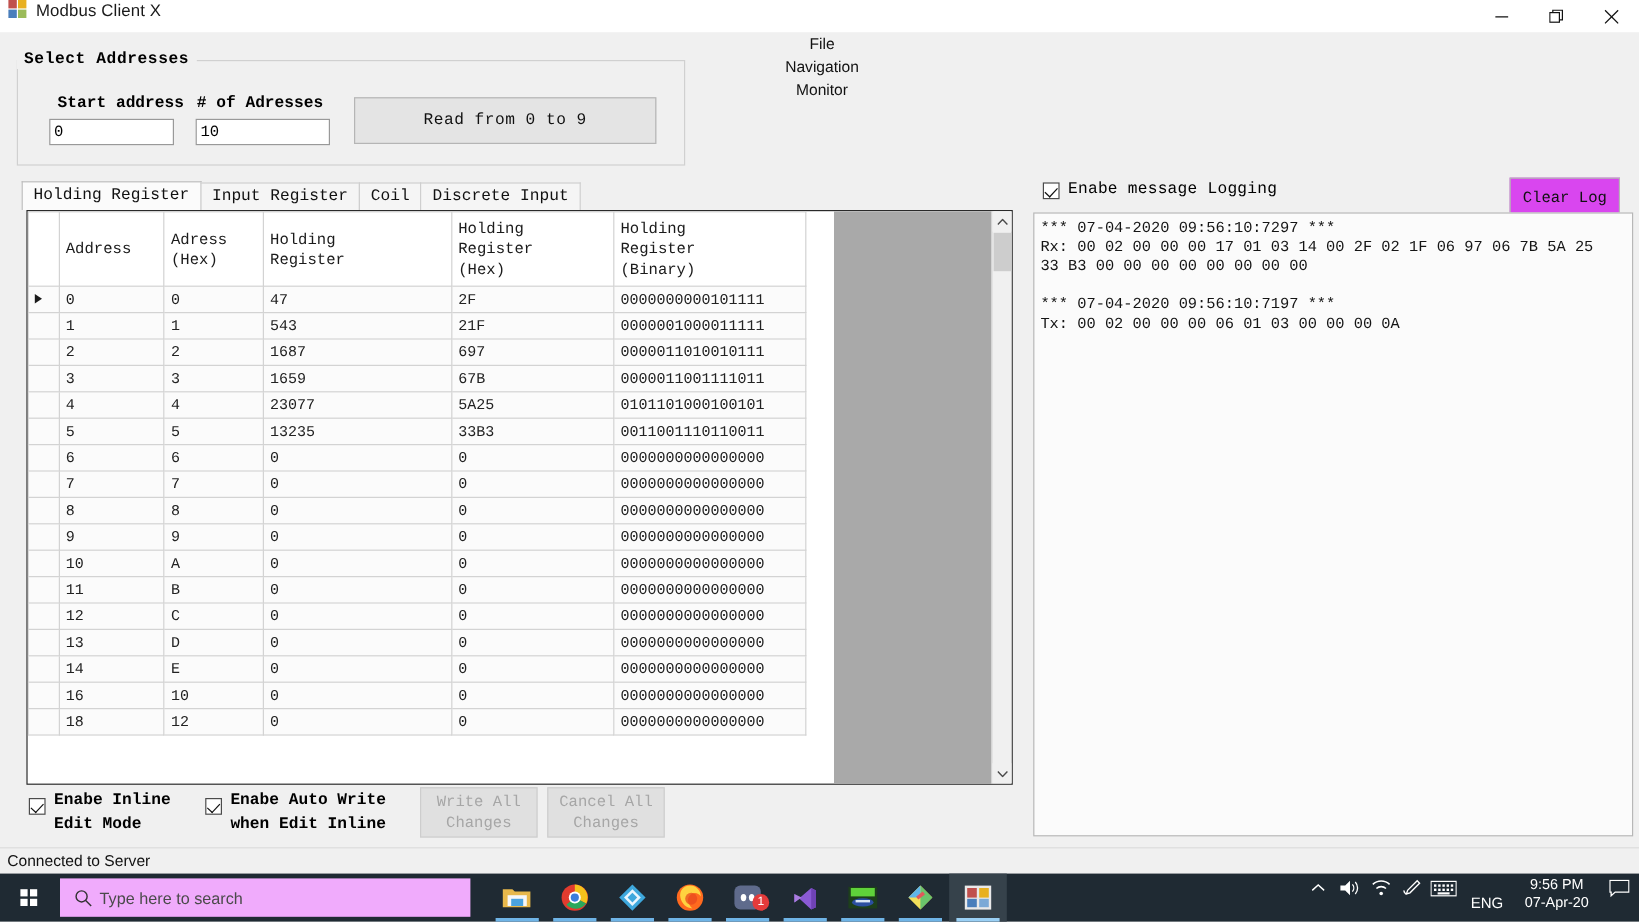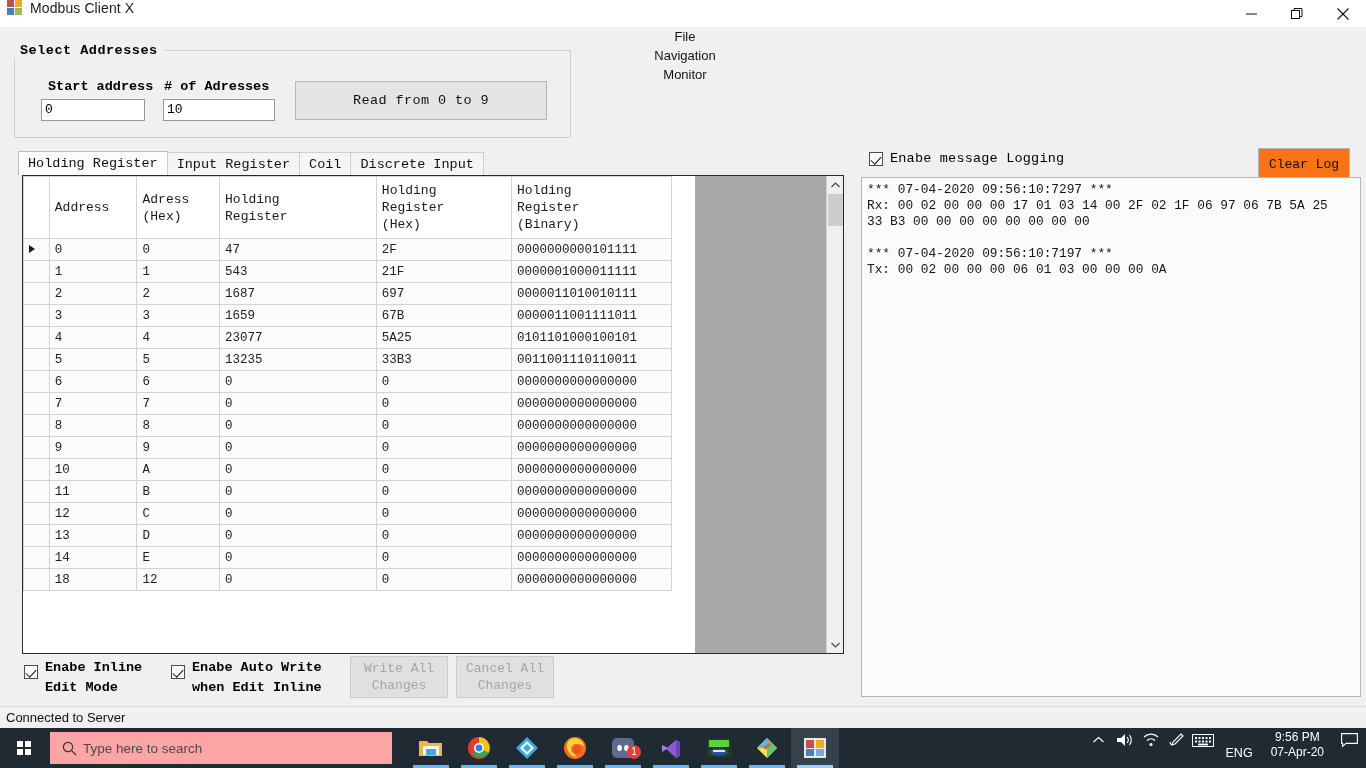--- a/index.html
+++ b/index.html
@@ -204,21 +204,21 @@
   }
   #btn-write-all  { left: 350px; top: 656px; }
   #btn-cancel-all { left: 456px; top: 656px; }
 
   
   #chk-logging { position: absolute; left: 869px; top: 151px; display: flex; align-items: center; }
   #chk-logging .cbx { margin-top: 0; }
   #chk-logging .cbx-label { font-weight: normal; line-height: 16px; letter-spacing: .2px; }
   #btn-clear-log {
     position: absolute; left: 1258px; top: 148px; width: 92px; height: 33px;
-    background: #f97316; border: 1px solid #b5b5b5;
+    background: #d946ef; border: 1px solid #b5b5b5;
     font-family: "Liberation Mono", monospace; font-size: 13px; color: #111;
     display: flex; align-items: center; justify-content: center;
   }
   #log-box {
     position: absolute; left: 861px; top: 177px; width: 500px; height: 520px;
     background: #fbfbfb; border: 1px solid #b7b7b7;
     font-family: "Liberation Mono", monospace; font-size: 12.8px;
     color: #151515; line-height: 16px;
     padding: 4px 5px; white-space: pre-wrap; overflow: hidden;
   }
@@ -236,21 +236,21 @@
     position: absolute; left: 0; top: 728px; width: 1366px; height: 40px;
     background: #1f2a33;
     display: flex; align-items: center;
   }
   #start-button {
     width: 48px; height: 40px; display: flex; align-items: center; justify-content: center;
   }
   #start-button .tile { width: 6px; height: 6px; background: #fff; position: absolute; }
   #start-glyph { position: relative; width: 15px; height: 15px; }
   #search-box {
-    width: 342px; height: 32px; background: #fca5a5;
+    width: 342px; height: 32px; background: #f0abfc;
     display: flex; align-items: center; margin-left: 2px;
   }
   #search-placeholder { font-size: 13.5px; color: #4a4a4a; margin-left: 6px; }
   #taskbar-apps { display: flex; align-items: center; margin-left: 15px; }
   .tb-app {
     width: 48px; height: 40px; position: relative;
     display: flex; align-items: center; justify-content: center;
   }
   .tb-app .underline {
     position: absolute; bottom: 0; left: 6px; width: 36px; height: 3px;
@@ -468,20 +468,28 @@
             <tr>
               <td class="sel-cell"></td>
               <td>14</td>
               <td>E</td>
               <td>0</td>
               <td>0</td>
               <td>0000000000000000</td>
             </tr>
             <tr>
               <td class="sel-cell"></td>
+              <td>16</td>
+              <td>10</td>
+              <td>0</td>
+              <td>0</td>
+              <td>0000000000000000</td>
+            </tr>
+            <tr>
+              <td class="sel-cell"></td>
               <td>18</td>
               <td>12</td>
               <td>0</td>
               <td>0</td>
               <td>0000000000000000</td>
             </tr>
           </tbody>
       </table>
     </div>
 

